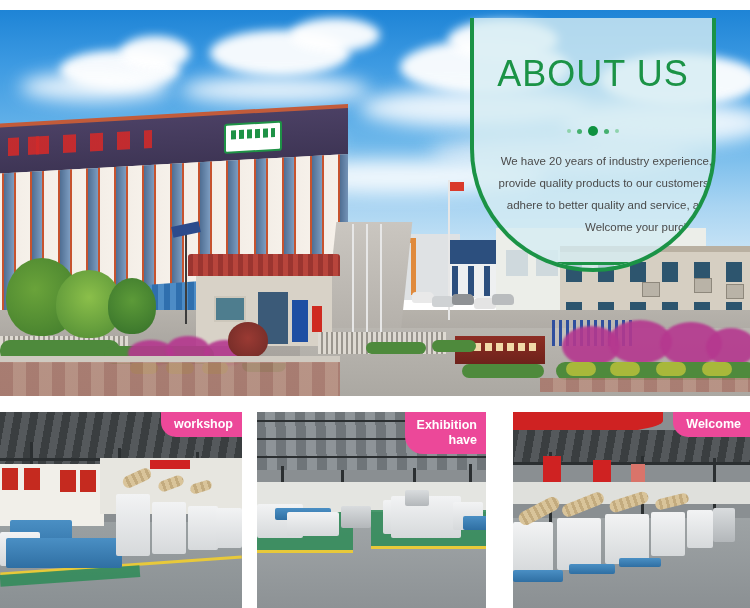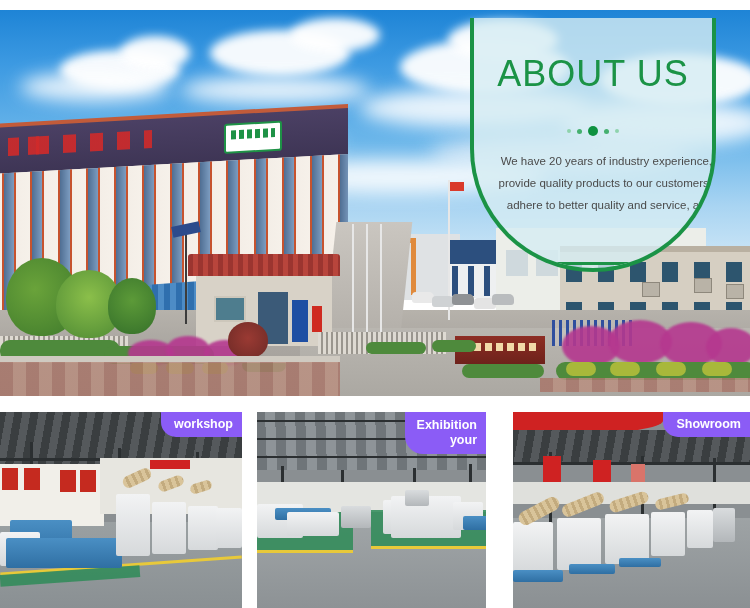--- a/index.html
+++ b/index.html
@@ -149,21 +149,21 @@
   .badge-rule{position:absolute;left:50%;margin-left:-38px;top:244px;width:76px;height:3px;background:#1b9346;}
 
   
   .strip{position:absolute;left:0;top:412px;width:750px;height:196px;}
   .thumb{position:absolute;top:0;height:196px;overflow:hidden;background:#8a8f92;}
   .t1{left:0;width:242px;}
   .t2{left:257px;width:229px;}
   .t3{left:513px;width:237px;}
 
   .tag{
-    position:absolute;top:0;right:0;background:#8b5cf6;color:#fff;
+    position:absolute;top:0;right:0;background:#ec4899;color:#fff;
     font-size:12.5px;font-weight:bold;line-height:15px;
     padding:6px 9px 6px 12px;text-align:right;
   }
   .tag.one-line{border-radius:0 0 0 15px;padding:5px 9px 5px 13px;}
   .tag.two-line{border-radius:0 0 0 18px;}
 
   
   .roof{position:absolute;left:-10px;top:0;width:120%;height:52px;
         background:repeating-linear-gradient(100deg,#55595c 0 8px,#3a3e40 8px 16px);}
   .roof2{position:absolute;left:-10px;top:0;width:120%;height:58px;
@@ -307,20 +307,21 @@
       <div class="badge-title">ABOUT US</div>
 
       <div class="dots">
         <i class="d-xs"></i><i class="d-sm"></i><i class="d-lg"></i><i class="d-sm"></i><i class="d-xs"></i>
       </div>
 
       <div class="badge-body">
         <div>We have 20 years of industry experience,</div>
         <div>provide quality products to our customers.</div>
         <div>adhere to better quality and service, and</div>
+        <div>Welcome your purchase!</div>
       </div>
 
       <div class="badge-rule"></div>
     </div>
   </div>
 
   <div class="strip">
 
     <div class="thumb t1">
       <div class="floor" style="height:86px;"></div>
@@ -373,21 +374,21 @@
       <div class="mach blue" style="left:18px;top:96px;width:56px;height:12px;"></div>
       <div class="mach white" style="left:30px;top:100px;width:52px;height:24px;"></div>
       <div class="mach grey" style="left:84px;top:94px;width:30px;height:22px;"></div>
       <div class="mach white" style="left:126px;top:88px;width:38px;height:34px;"></div>
       <div class="mach white" style="left:134px;top:84px;width:70px;height:42px;"></div>
       <div class="mach grey" style="left:148px;top:78px;width:24px;height:16px;"></div>
       <div class="mach white" style="left:196px;top:90px;width:30px;height:28px;"></div>
       <div class="mach blue" style="left:206px;top:104px;width:37px;height:14px;"></div>
       <div class="tag two-line">
         <div>Exhibition</div>
-        <div>your</div>
+        <div>have</div>
       </div>
     </div>
 
     <div class="thumb t3">
       <div class="floor" style="height:90px;background:linear-gradient(180deg,#9ea3a5 0%,#8b9093 100%);"></div>
       <div class="banner" style="left:0;top:0;width:150px;height:22px;border-radius:0 0 60% 0;"></div>
       <div class="roof" style="top:18px;height:34px;"></div>
       <div class="beam" style="left:0;top:50px;width:237px;height:3px;"></div>
       <div class="beam" style="left:36px;top:40px;width:3px;height:76px;"></div>
       <div class="beam" style="left:128px;top:44px;width:3px;height:68px;"></div>
@@ -403,18 +404,18 @@
       <div class="mach white" style="left:174px;top:98px;width:26px;height:38px;"></div>
       <div class="mach grey" style="left:200px;top:96px;width:22px;height:34px;"></div>
       <div class="mach blue" style="left:0px;top:158px;width:50px;height:12px;"></div>
       <div class="mach blue" style="left:56px;top:152px;width:46px;height:10px;"></div>
       <div class="mach blue" style="left:106px;top:146px;width:42px;height:9px;"></div>
       <div class="duct" style="left:4px;top:92px;width:44px;height:14px;transform:rotate(-28deg);"></div>
       <div class="duct" style="left:48px;top:86px;width:44px;height:13px;transform:rotate(-22deg);"></div>
       <div class="duct" style="left:96px;top:84px;width:40px;height:12px;transform:rotate(-18deg);"></div>
       <div class="duct" style="left:142px;top:84px;width:34px;height:11px;transform:rotate(-14deg);"></div>
       <div class="tag one-line">
-        <span>Showroom</span>
+        <span>Welcome</span>
       </div>
     </div>
   </div>
 
 </div>
 
 </body></html>

